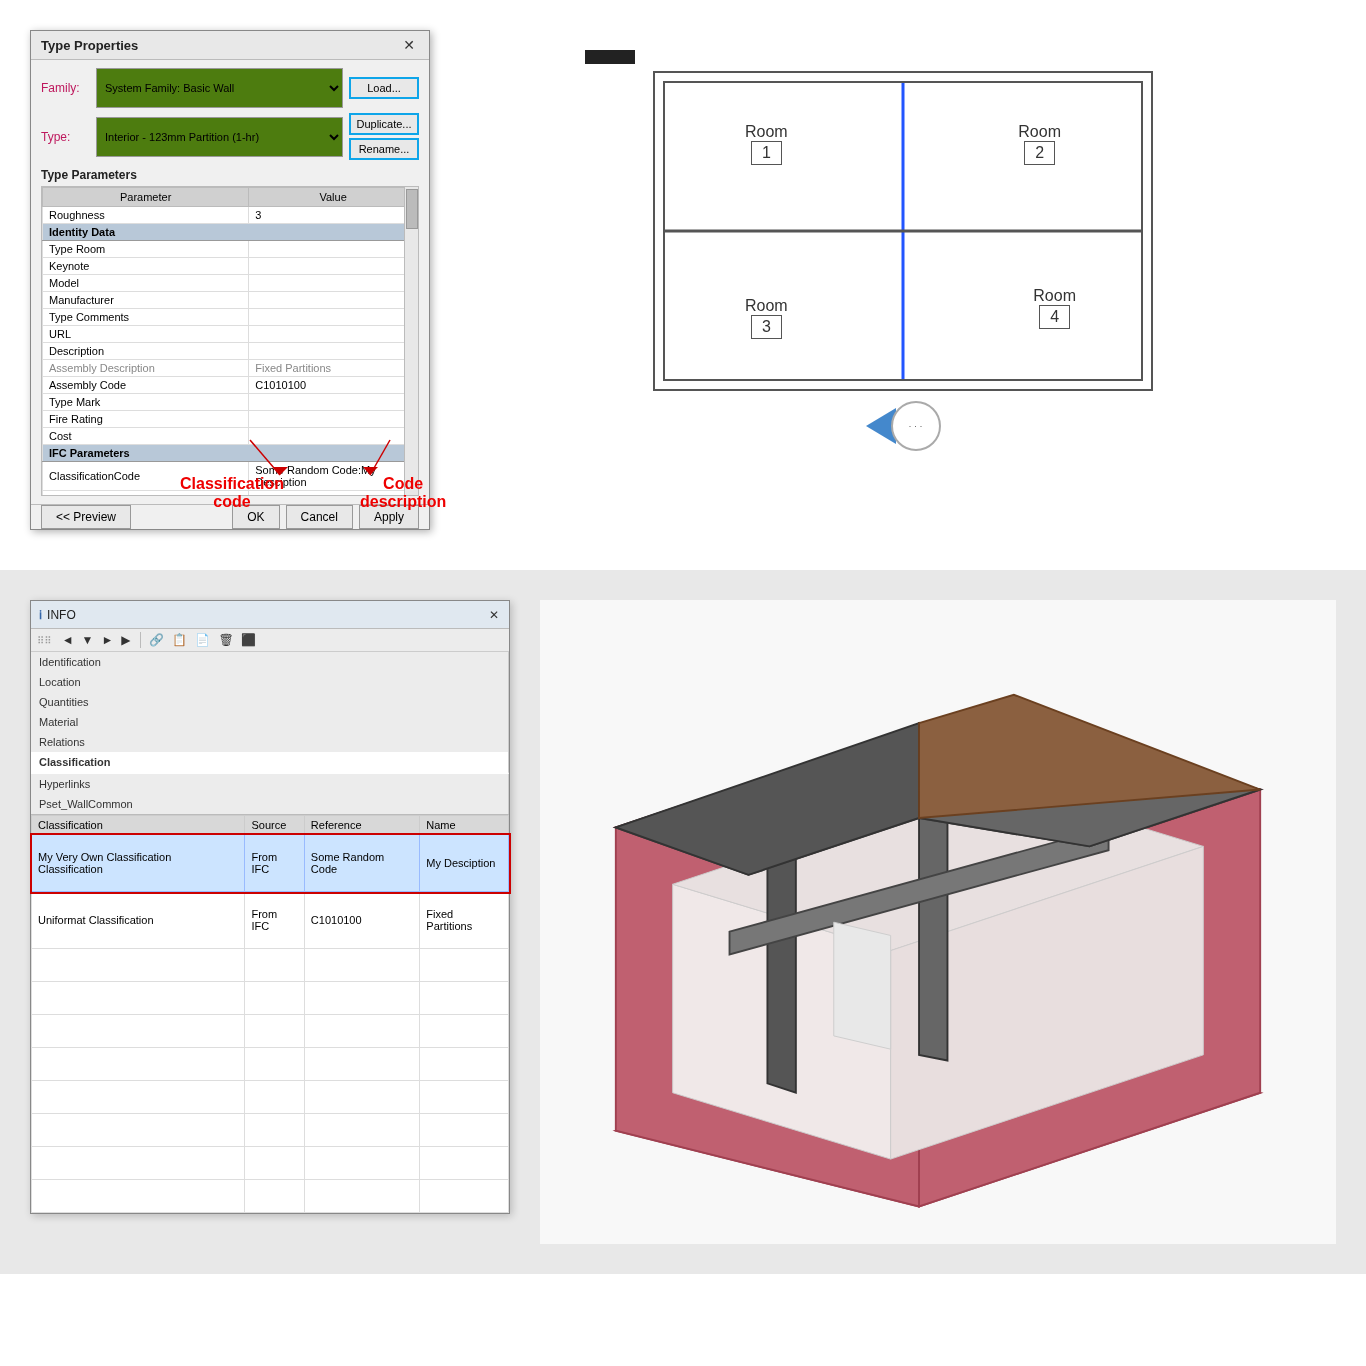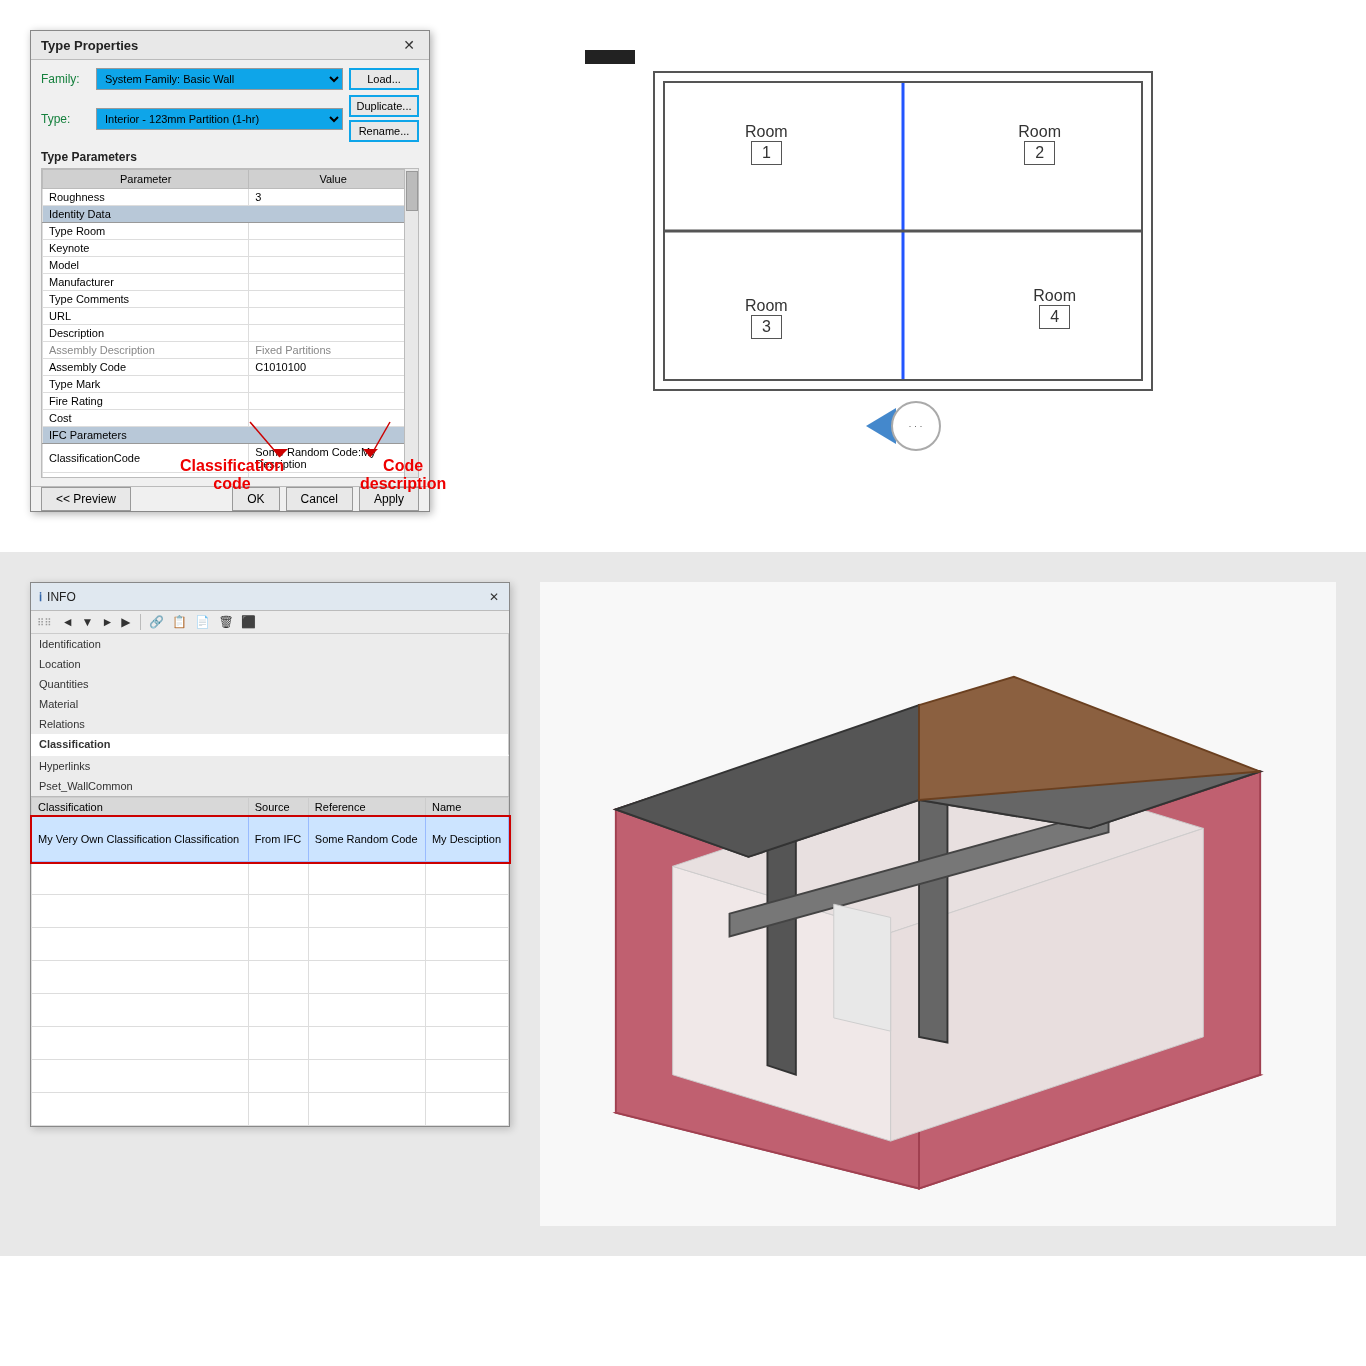--- a/index.html
+++ b/index.html
@@ -51,22 +51,22 @@
       padding: 0 4px;
     }
     .dialog-body {
       padding: 8px 10px;
     }
     .dialog-field-select {
       flex: 1;
       font-size: 11px;
       padding: 2px 4px;
       border: 1px solid #999;
-      background: #0ea5e9;
-      height: 22px;
+      background: #4d7c0f;
+      height: 40px;
     }
     .dialog-field-btn {
       width: 70px;
       height: 22px;
       font-size: 11px;
       border: 2px solid #0ea5e9;
       background: #e8e8e8;
       cursor: pointer;
       text-align: center;
     }
@@ -77,21 +77,21 @@
       margin-bottom: 5px;
     }
     .type-row {
       display: flex;
       align-items: center;
       margin-bottom: 8px;
     }
 
     .section-label {
       font-size: 12px;
-      color: #15803d;
+      color: #be185d;
       width: 55px;
       flex-shrink: 0;
     }
 
     
     .type-params-label {
       font-size: 12px;
       font-weight: bold;
       margin-bottom: 4px;
       color: #222;
@@ -109,21 +109,21 @@
       text-align: center;
       font-weight: normal;
     }
     .params-table td {
       border: 1px solid #ddd;
       padding: 2px 6px;
       background: white;
     }
     .params-table tr.section-header td {
       background: #b8c8d8;
-      font-weight: normal;
+      font-weight: bold;
       border-top: 1px solid #999;
       border-bottom: 1px solid #999;
     }
     .table-container {
       position: relative;
       max-height: 310px;
       overflow: hidden;
       border: 1px solid #bbb;
     }
     .scrollbar-fake {
@@ -624,20 +624,26 @@
             <th>Name</th>
           </tr>
         </thead>
         <tbody>
           <tr class="highlighted" style="outline:2px solid #cc0000;position:relative;">
             <td>My Very Own Classification Classification</td>
             <td>From IFC</td>
             <td>Some Random Code</td>
             <td>My Desciption</td>
           </tr>
+          <tr>
+            <td>Uniformat Classification</td>
+            <td>From IFC</td>
+            <td>C1010100</td>
+            <td>Fixed Partitions</td>
+          </tr>
           <tr class="empty">
               <td></td>
               <td></td>
               <td></td>
               <td></td>
             </tr>
           <tr class="empty">
               <td></td>
               <td></td>
               <td></td>

